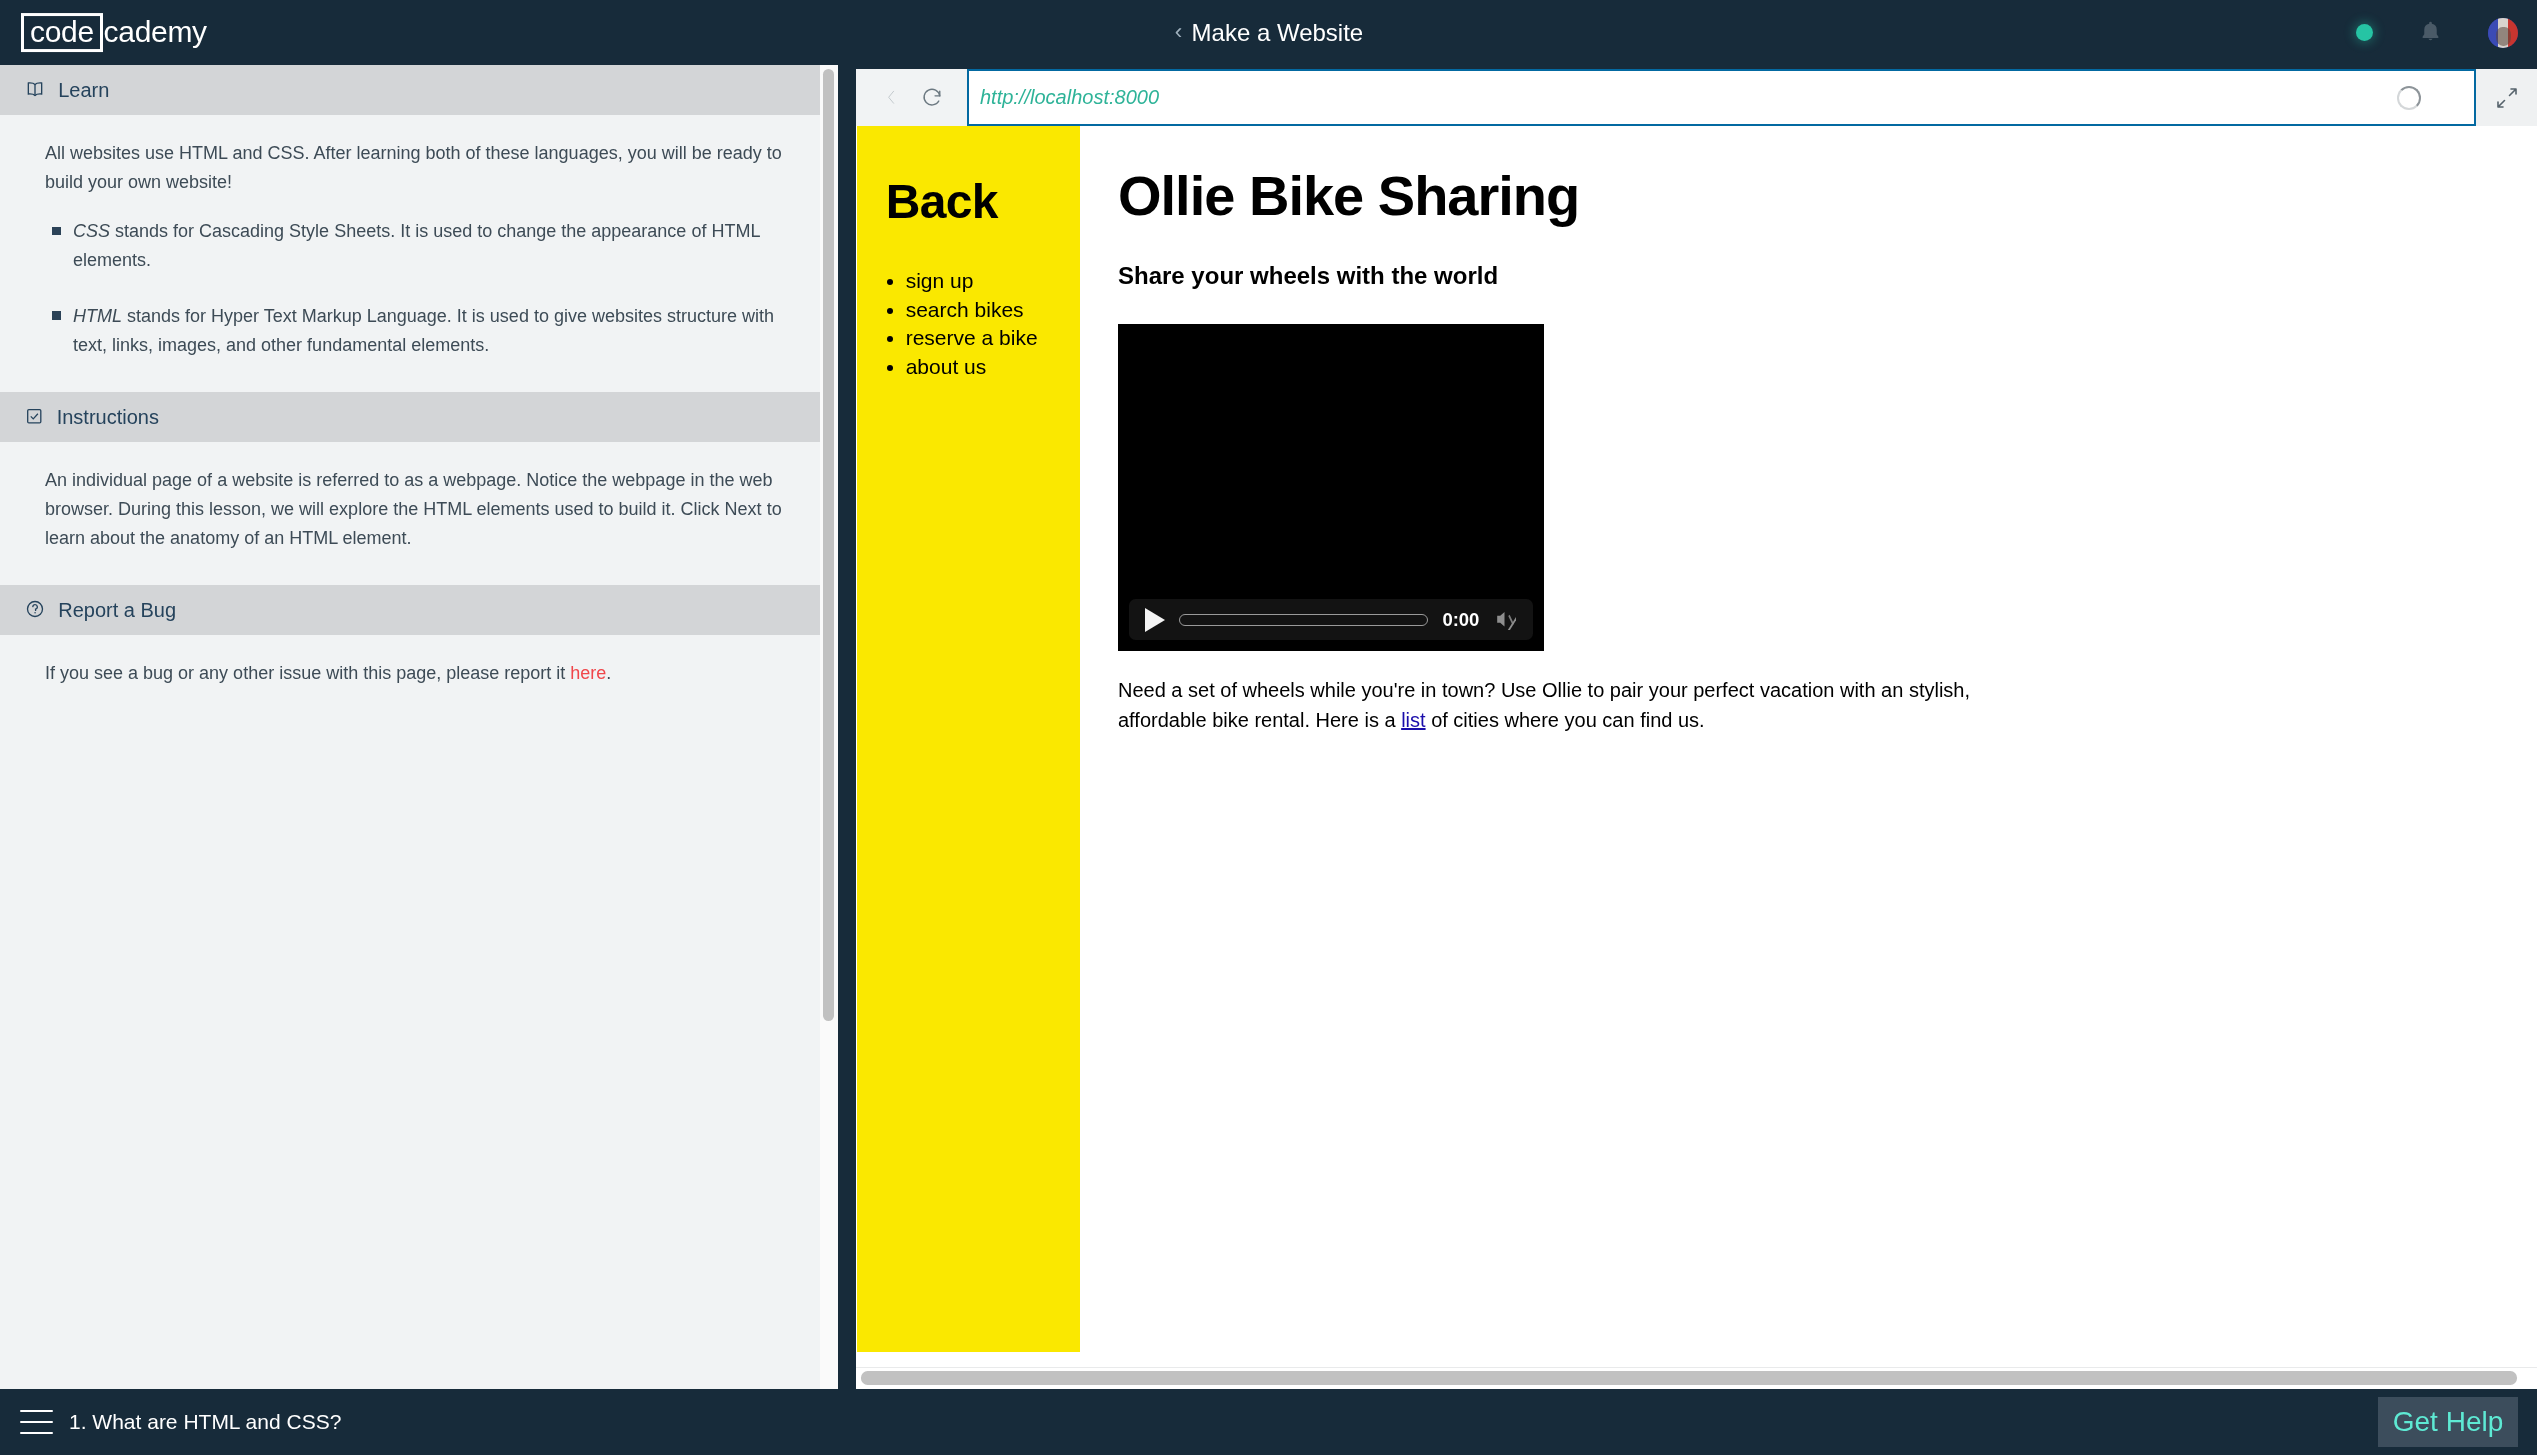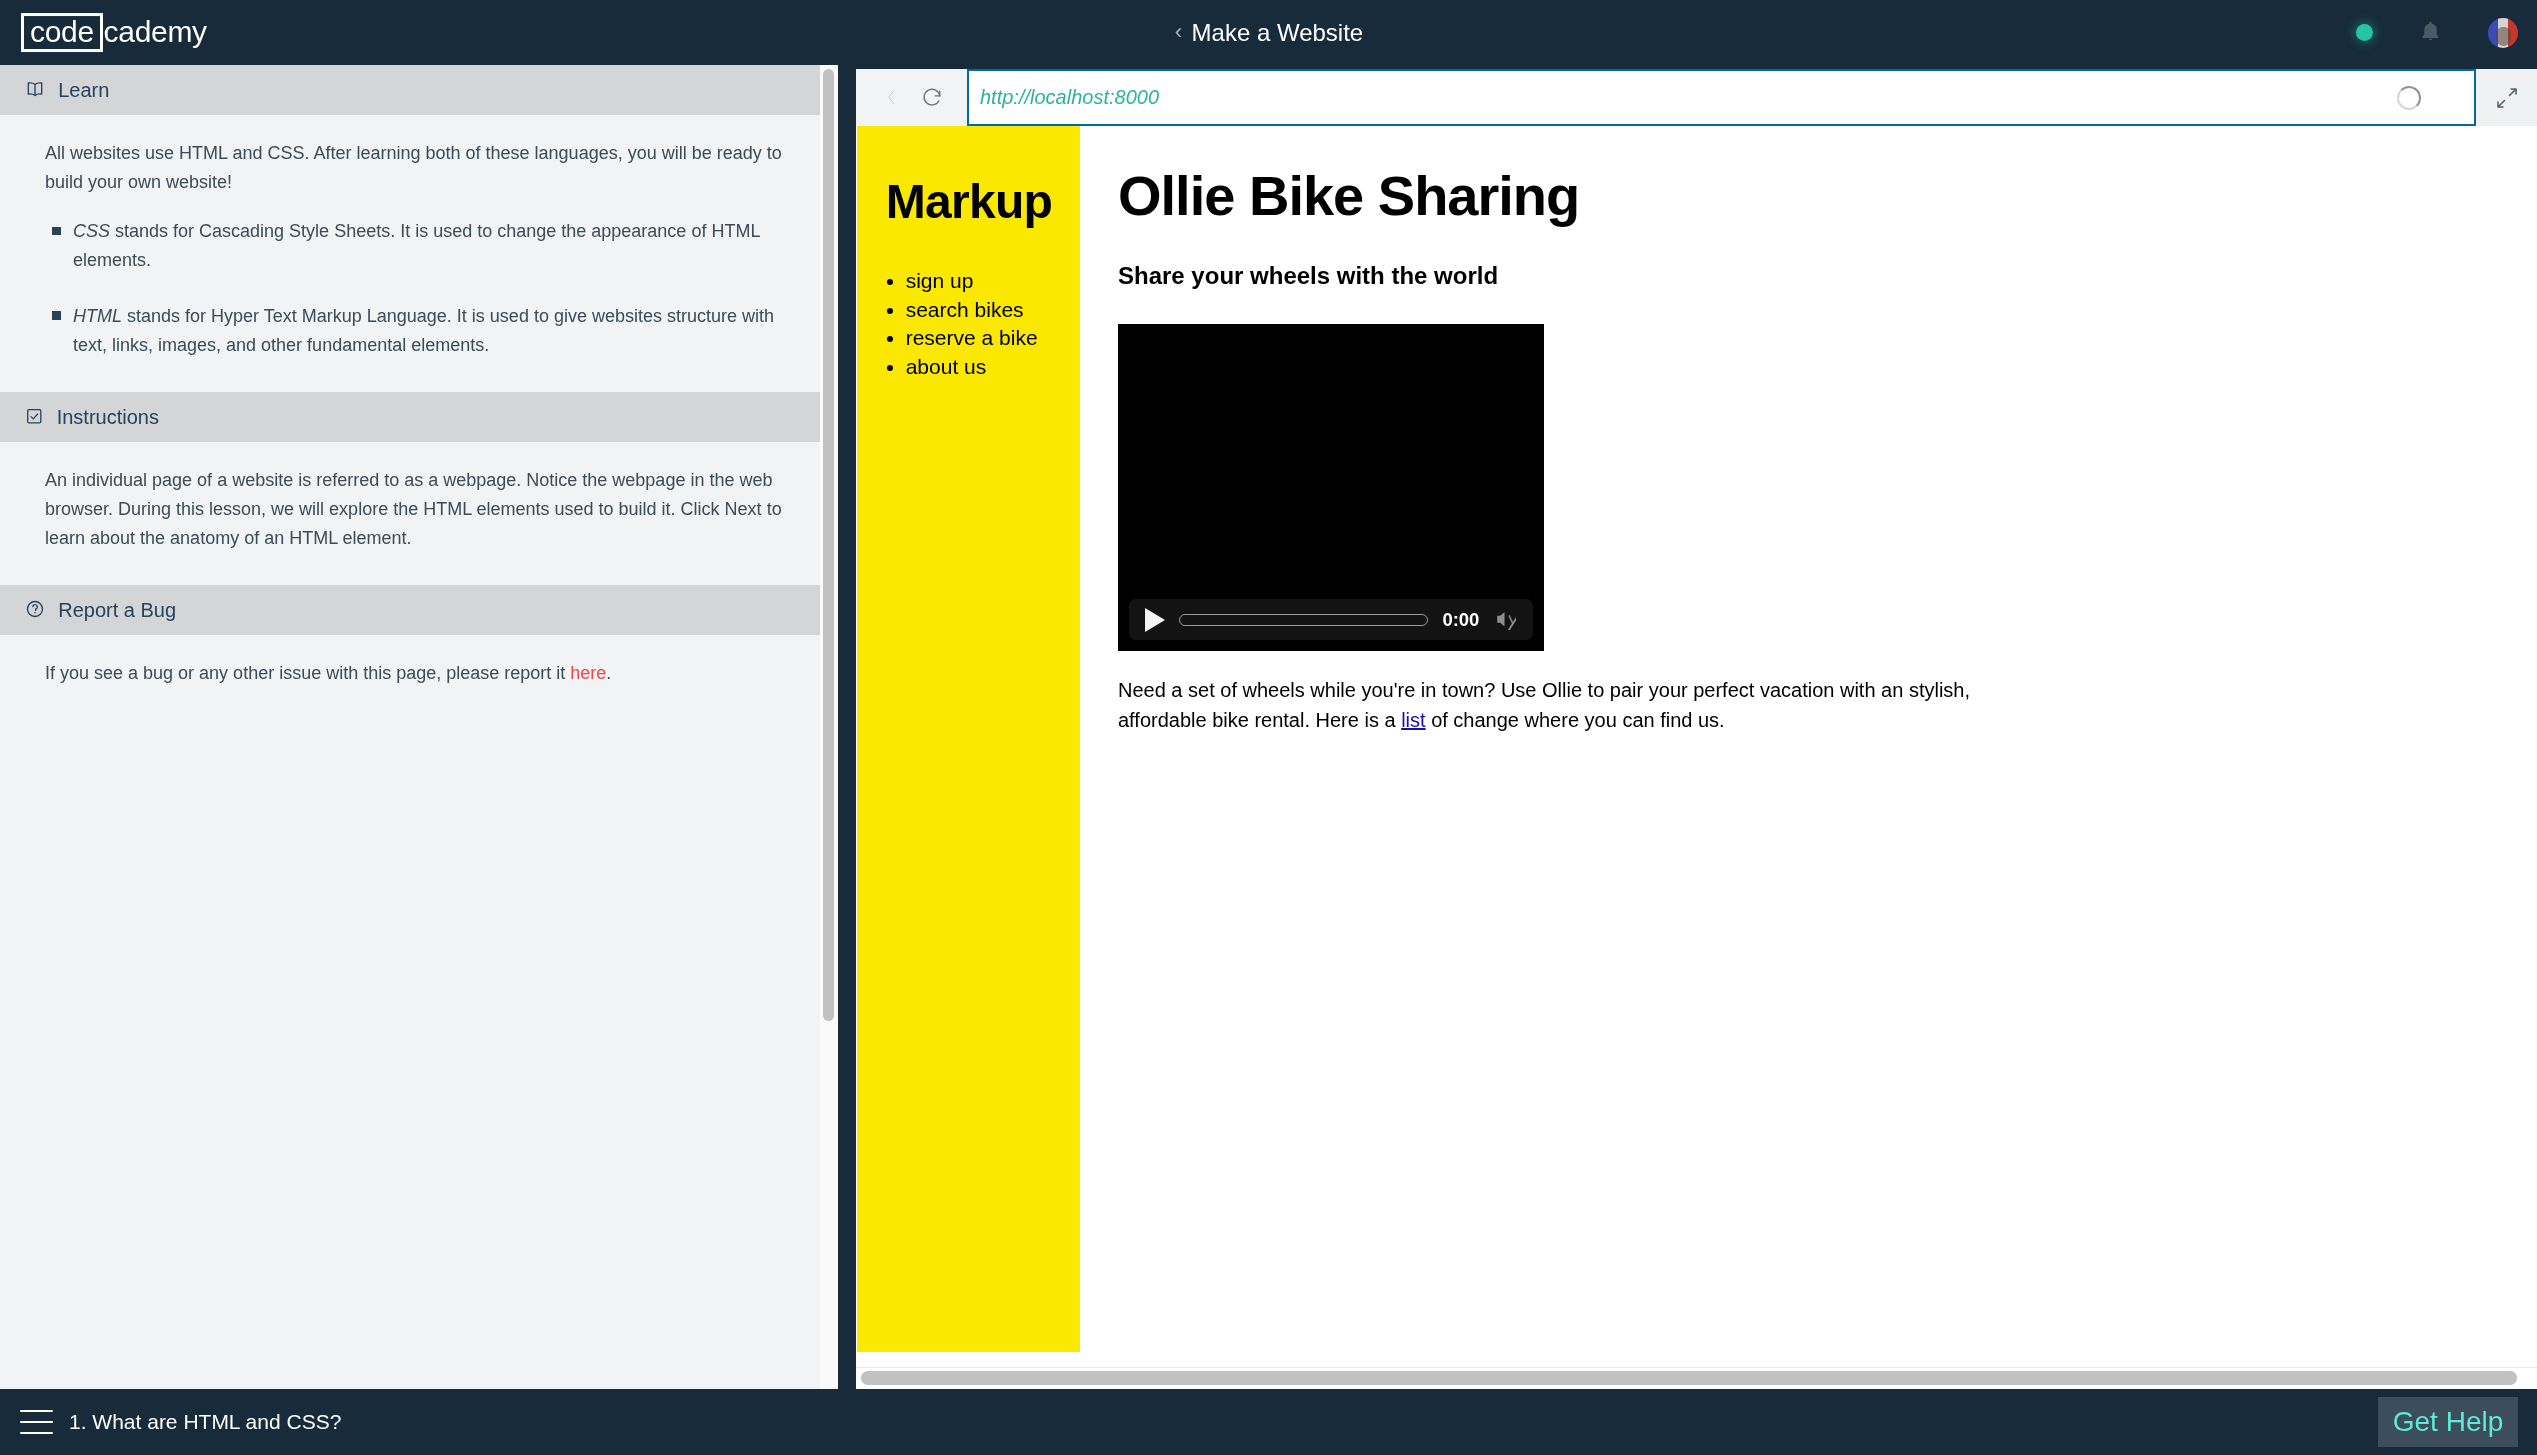--- a/index.html
+++ b/index.html
@@ -430,21 +430,21 @@
           <path d="M14.5 9.5L21 3M21 3h-5M21 3v5"></path>
           <path d="M9.5 14.5L3 21M3 21h5M3 21v-5"></path>
         </svg>
       </div>
     </div>
 
     <div class="page-view">
       <div class="page-inner">
 
         <div class="site-sidebar">
-          <div class="site-brand">Markup</div>
+          <div class="site-brand">Back</div>
           <ul class="site-nav">
             <li>sign up</li>
             <li>search bikes</li>
             <li>reserve a bike</li>
             <li>about us</li>
           </ul>
         </div>
 
         <div class="site-main">
           <h1 class="page-h1">Ollie Bike Sharing</h1>
@@ -458,21 +458,21 @@
               <span>
                 <svg width="22.5" height="22.5" viewBox="0 0 24 24" fill="#8e8e8e">
                   <path d="M11.2 4.3L6.6 8.3H3.4v7.4h3.2l4.6 4v-15.4z"></path>
                   <rect x="3" y="20.4" width="22" height="1.9" transform="rotate(-58 12 12)"></rect>
                   <path d="M15.2 8.6l1.5-1.3 4.6 9.8-1.7.8z" opacity="0.85"></path>
                 </svg>
               </span>
             </div>
           </div>
 
-          <p class="page-para"><span>Need a set of wheels while you're in town? Use Ollie to pair your perfect vacation with an stylish, affordable bike rental. Here is a </span><a class="link-blue" href="#">list</a><span> of change where you can find us.</span></p>
+          <p class="page-para"><span>Need a set of wheels while you're in town? Use Ollie to pair your perfect vacation with an stylish, affordable bike rental. Here is a </span><a class="link-blue" href="#">list</a><span> of cities where you can find us.</span></p>
         </div>
       </div>
 
       <div class="hscroll-track">
         <div class="hscroll-thumb"></div>
       </div>
     </div>
   </div>
 </div>
 

